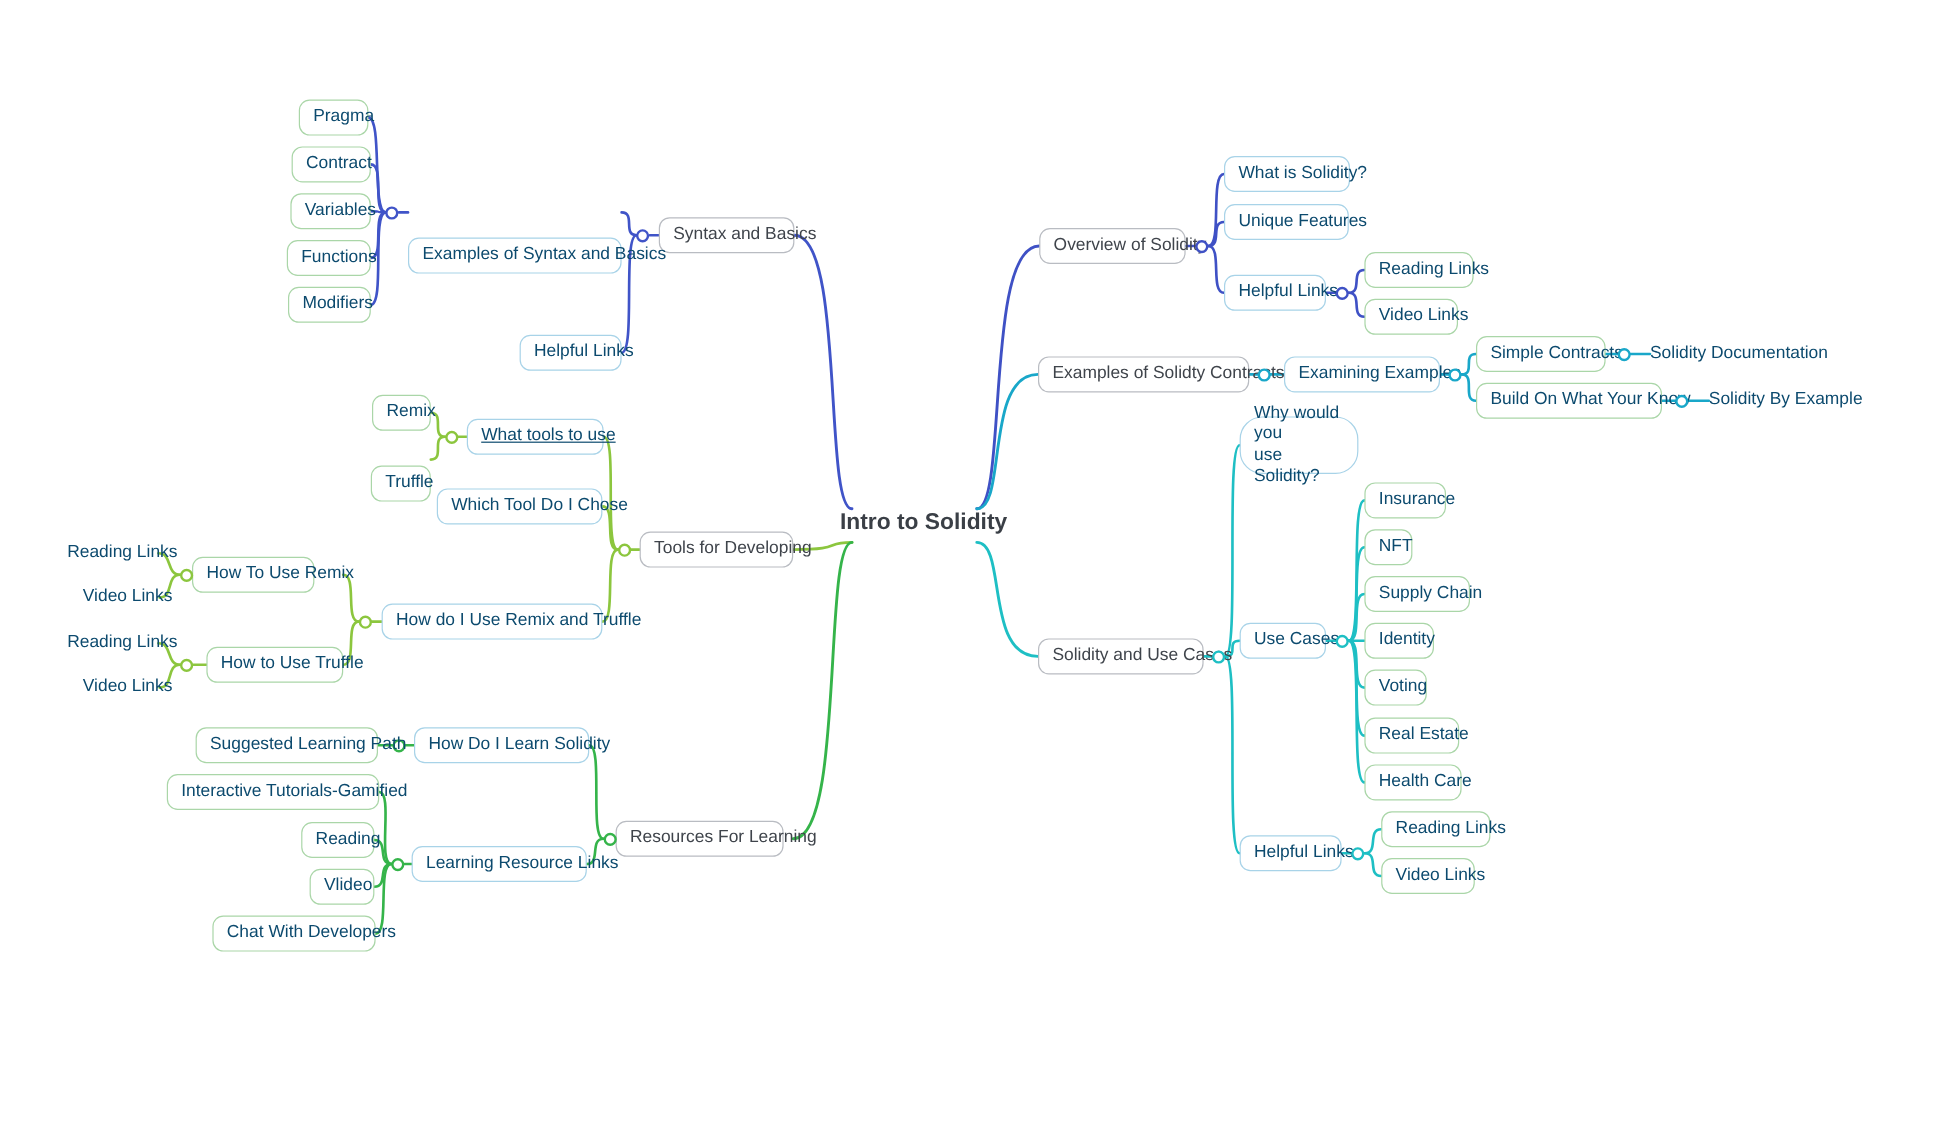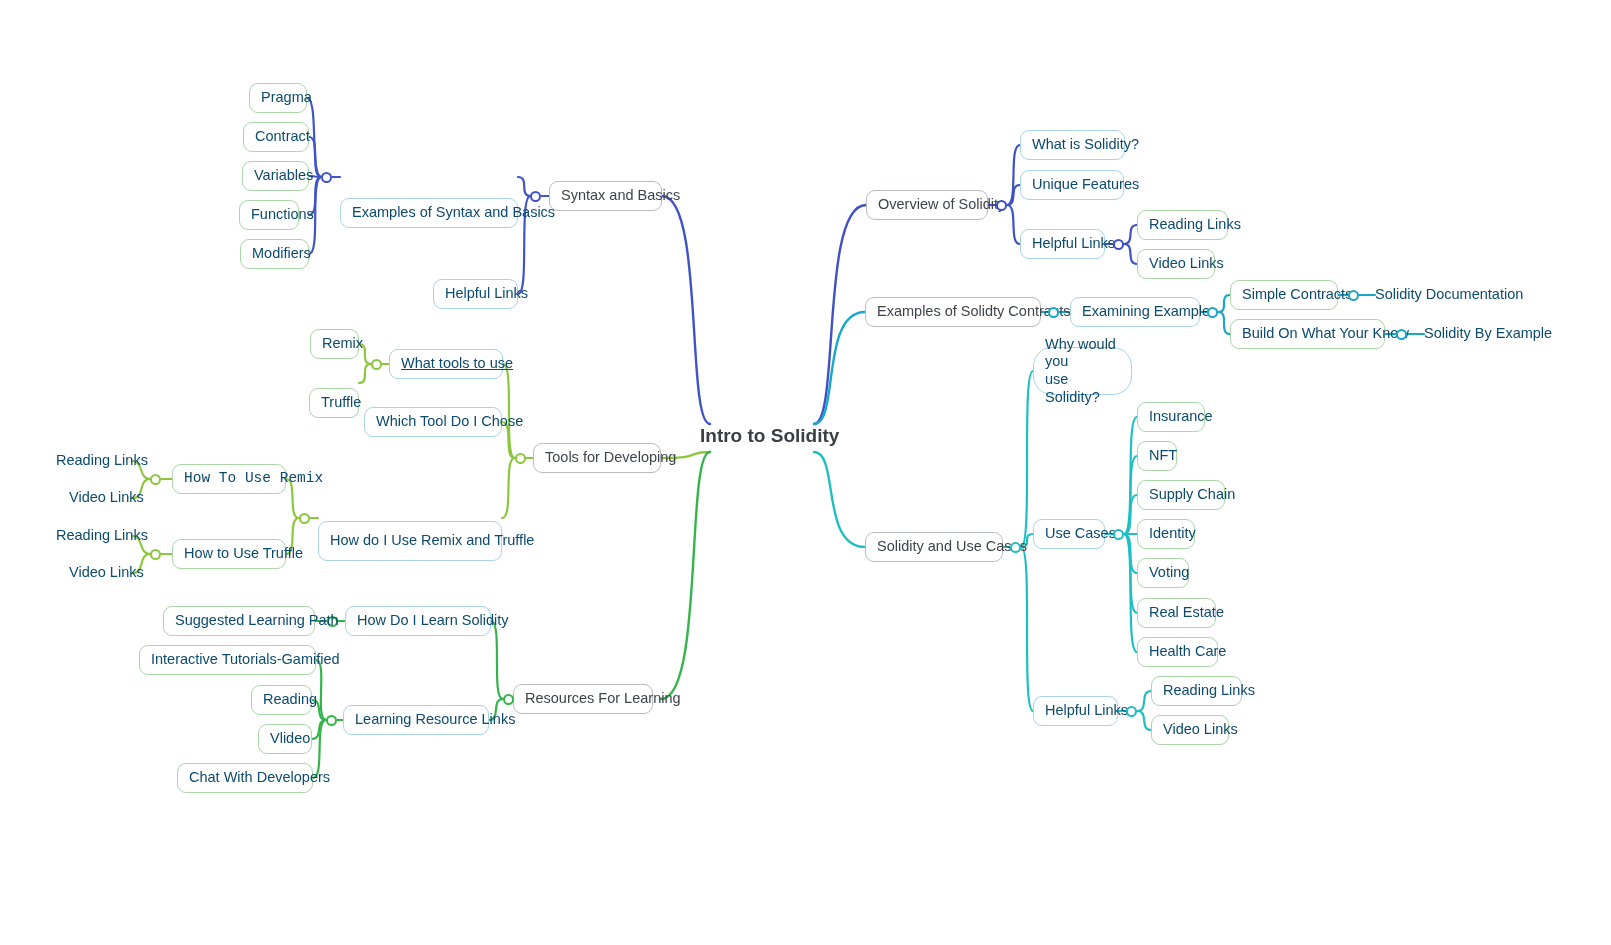--- a/index.html
+++ b/index.html
@@ -103,21 +103,21 @@
       <path d="M 326.16 720 C 314.16 720, 325 778, 313 778" fill="none" stroke="#35b44a" stroke-width="2.2" stroke-linecap="round"></path>
     </svg>
   <div id="nodes">
       <div class="node lvl1" style="left: 549px; top: 181px; width: 113px; height: 30px;">Syntax and Basics</div>
       <div class="hub" style="left: 530.48px; top: 190.5px; width: 11px; height: 11px; border: 2.6px solid rgb(64, 84, 200);"></div>
       <div class="node lvl2" style="left: 340px; top: 162px; width: 178px; height: 30px; margin-top: 36px;">Examples of Syntax and Basics</div>
       <div class="hub" style="left: 321.48px; top: 171.5px; width: 11px; height: 11px; border: 2.6px solid rgb(64, 84, 200);"></div>
       <div class="node lvl3" style="left: 249px; top: 83px; width: 58px; height: 30px;">Pragma</div>
       <div class="node lvl3" style="left: 243px; top: 122px; width: 66px; height: 30px;">Contract</div>
       <div class="node lvl3" style="left: 242px; top: 161px; width: 67px; height: 30px;">Variables</div>
-      <div class="node lvl3" style="left: 239px; top: 200px; width: 60px; height: 30px;">Functions</div>
+      <div class="node lvl3" style="left: 239px; top: 200px; width: 70px; height: 30px;">Functions</div>
       <div class="node lvl3" style="left: 240px; top: 239px; width: 69px; height: 30px;">Modifiers</div>
       <div class="node lvl2" style="left: 433px; top: 279px; width: 85px; height: 30px;">Helpful Links</div>
       <div class="node lvl1" style="left: 866px; top: 190px; width: 122px; height: 30px;">Overview of Solidity</div>
       <div class="hub" style="left: 995.94px; top: 199.5px; width: 11px; height: 11px; border: 2.6px solid rgb(63, 81, 197);"></div>
       <div class="node lvl2" style="left: 1020px; top: 130px; width: 105px; height: 30px;">What is Solidity?</div>
       <div class="node lvl2" style="left: 1020px; top: 170px; width: 104px; height: 30px;">Unique Features</div>
       <div class="node lvl2" style="left: 1020px; top: 229px; width: 85px; height: 30px;">Helpful Links</div>
       <div class="hub" style="left: 1112.94px; top: 238.5px; width: 11px; height: 11px; border: 2.6px solid rgb(63, 81, 197);"></div>
       <div class="node lvl3" style="left: 1137px; top: 210px; width: 91px; height: 30px;">Reading Links</div>
       <div class="node lvl3" style="left: 1137px; top: 249px; width: 78px; height: 30px;">Video Links</div>
@@ -148,23 +148,23 @@
       <div class="hub" style="left: 1126.36px; top: 705.5px; width: 11px; height: 11px; border: 2.6px solid rgb(30, 191, 196);"></div>
       <div class="node lvl3" style="left: 1151px; top: 676px; width: 91px; height: 30px;">Reading Links</div>
       <div class="node lvl3" style="left: 1151px; top: 715px; width: 78px; height: 30px;">Video Links</div>
       <div class="node lvl1" style="left: 533px; top: 443px; width: 128px; height: 30px;">Tools for Developing</div>
       <div class="hub" style="left: 514.9px; top: 452.5px; width: 11px; height: 11px; border: 2.6px solid rgb(140, 198, 62);"></div>
       <div class="node lvl2" style="left: 389px; top: 349px; width: 114px; height: 30px; text-decoration: underline;">What tools to use</div>
       <div class="hub" style="left: 370.9px; top: 358.5px; width: 11px; height: 11px; border: 2.6px solid rgb(140, 198, 62);"></div>
       <div class="node lvl3" style="left: 310px; top: 329px; width: 49px; height: 30px;">Remix</div>
       <div class="node lvl3" style="left: 309px; top: 356px; width: 50px; height: 30px; margin-top: 32px;">Truffle</div>
       <div class="node lvl2" style="left: 364px; top: 407px; width: 138px; height: 30px;">Which Tool Do I Chose</div>
-      <div class="node lvl2" style="left: 318px; top: 503px; width: 184px; height: 40px; margin-top: 18px;">How do I Use Remix and Truffle</div>
+      <div class="node lvl2" style="left: 318px; top: 503px; width: 184px; height: 30px;">How do I Use Remix and Truffle</div>
       <div class="hub" style="left: 299.06px; top: 512.5px; width: 11px; height: 11px; border: 2.6px solid rgb(140, 198, 62);"></div>
-      <div class="node lvl3" style="left: 172px; top: 464px; width: 114px; height: 30px; font-family: Liberation Mono, monospace;">How To Use Remix</div>
+      <div class="node lvl3" style="left: 160px; top: 464px; width: 102px; height: 30px;">How To Use Remix</div>
       <div class="hub" style="left: 150.12px; top: 473.5px; width: 11px; height: 11px; border: 2.6px solid rgb(140, 198, 62);"></div>
       <div class="node bare" style="left: 56px; top: 452px; width: 76px; height: 18px;">Reading Links</div>
       <div class="node bare" style="left: 69px; top: 489px; width: 64px; height: 18px;">Video Links</div>
       <div class="node lvl3" style="left: 172px; top: 539px; width: 114px; height: 30px;">How to Use Truffle</div>
       <div class="hub" style="left: 150.12px; top: 548.5px; width: 11px; height: 11px; border: 2.6px solid rgb(140, 198, 62);"></div>
       <div class="node bare" style="left: 56px; top: 527px; width: 76px; height: 18px;">Reading Links</div>
       <div class="node bare" style="left: 69px; top: 564px; width: 64px; height: 18px;">Video Links</div>
       <div class="node lvl1" style="left: 513px; top: 684px; width: 140px; height: 30px;">Resources For Learning</div>
       <div class="hub" style="left: 502.9px; top: 693.5px; width: 11px; height: 11px; border: 2.6px solid rgb(53, 180, 74);"></div>
       <div class="node lvl2" style="left: 345px; top: 606px; width: 146px; height: 30px;">How Do I Learn Solidity</div>

